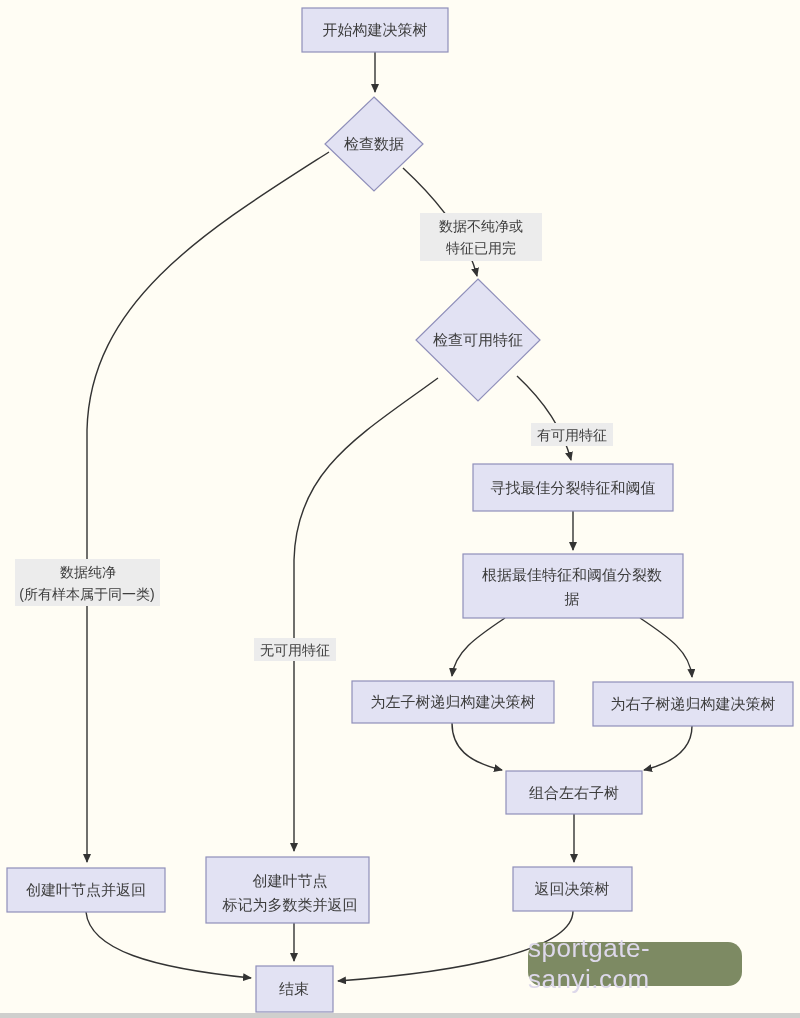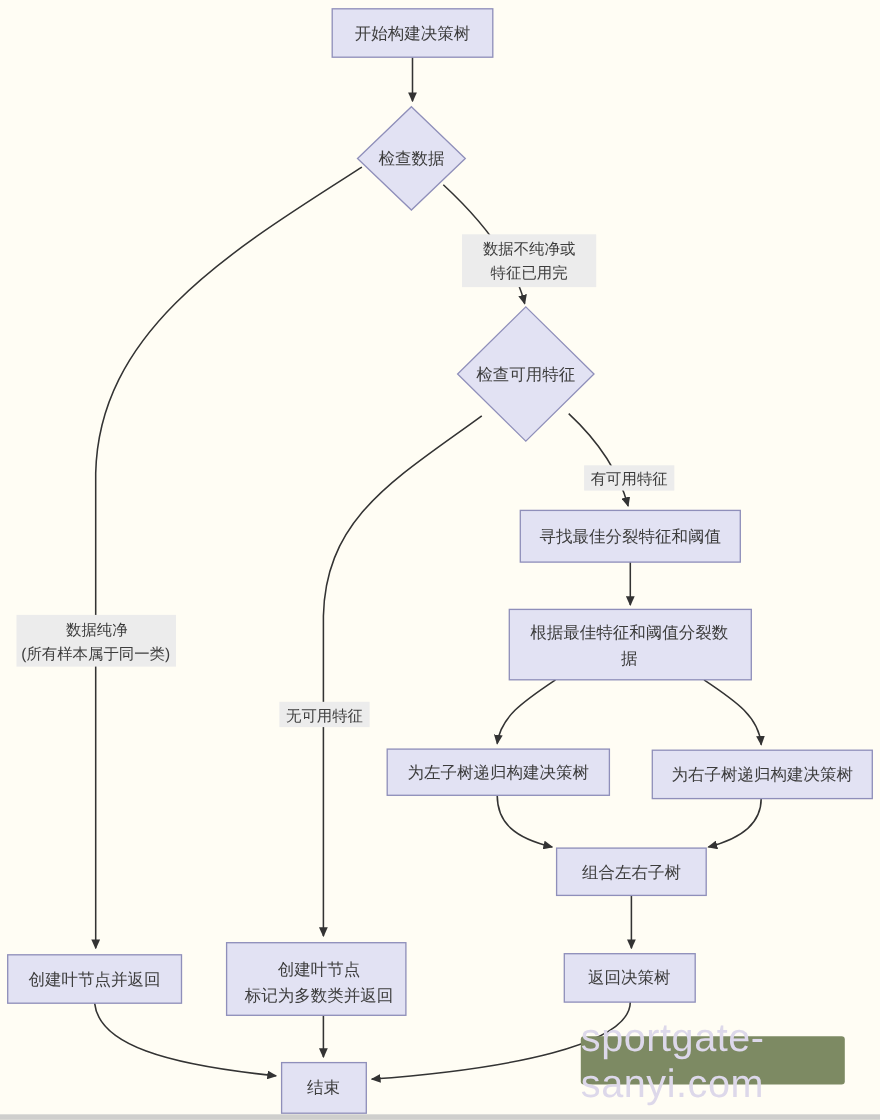--- a/index.html
+++ b/index.html
@@ -22,29 +22,29 @@
   svg text {
     fill: #3d3d3d;
     font-family: "Liberation Sans", "DejaVu Sans", sans-serif;
   }
   .node-label { font-size: 15px; }
   .edge-label { font-size: 14px; }
   .watermark {
     position: absolute;
     left: 528px;
     top: 942px;
-    width: 240px;
+    width: 214px;
     height: 44px;
     background: #7d8a63;
-    border-radius: 3px;
+    border-radius: 14px;
     display: flex;
     align-items: center;
     justify-content: center;
     color: #ddd8ea;
-    font-size: 36px;
+    font-size: 26px;
     letter-spacing: 0.5px;
   }
   .bottom-strip {
     position: absolute;
     left: 0;
     bottom: 0;
     width: 100%;
     height: 5px;
     background: #cfcfcd;
   }

